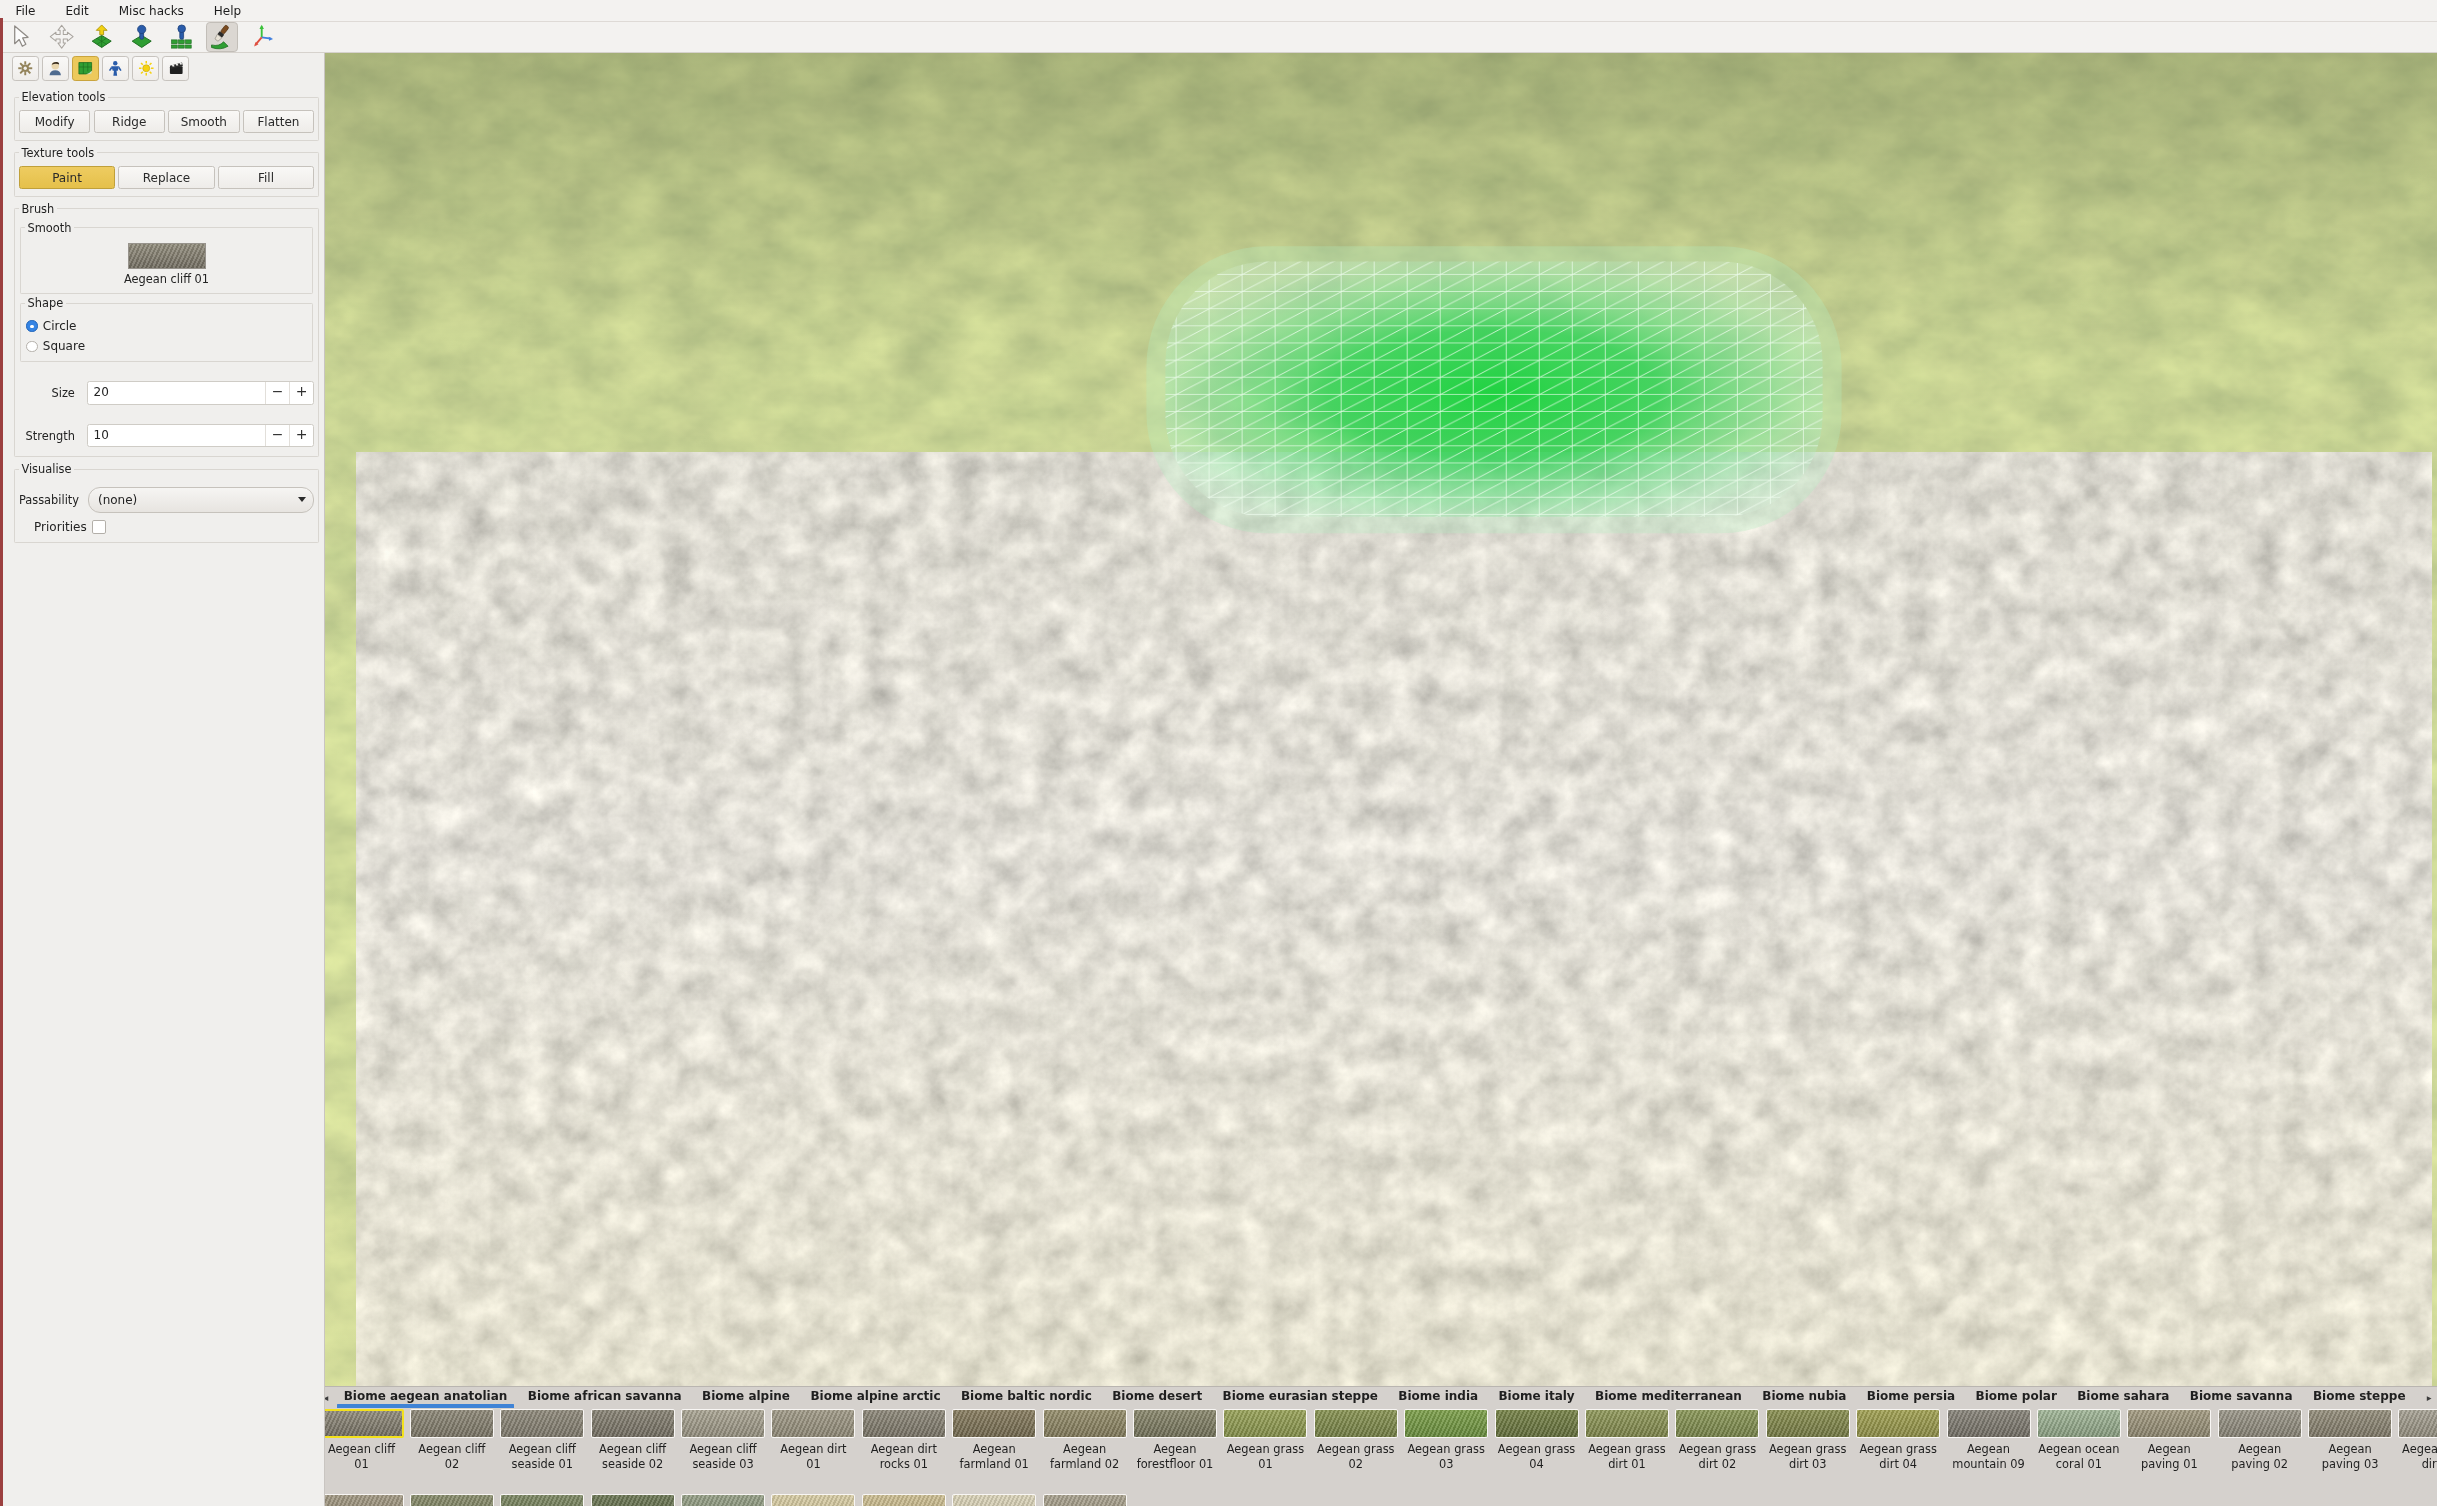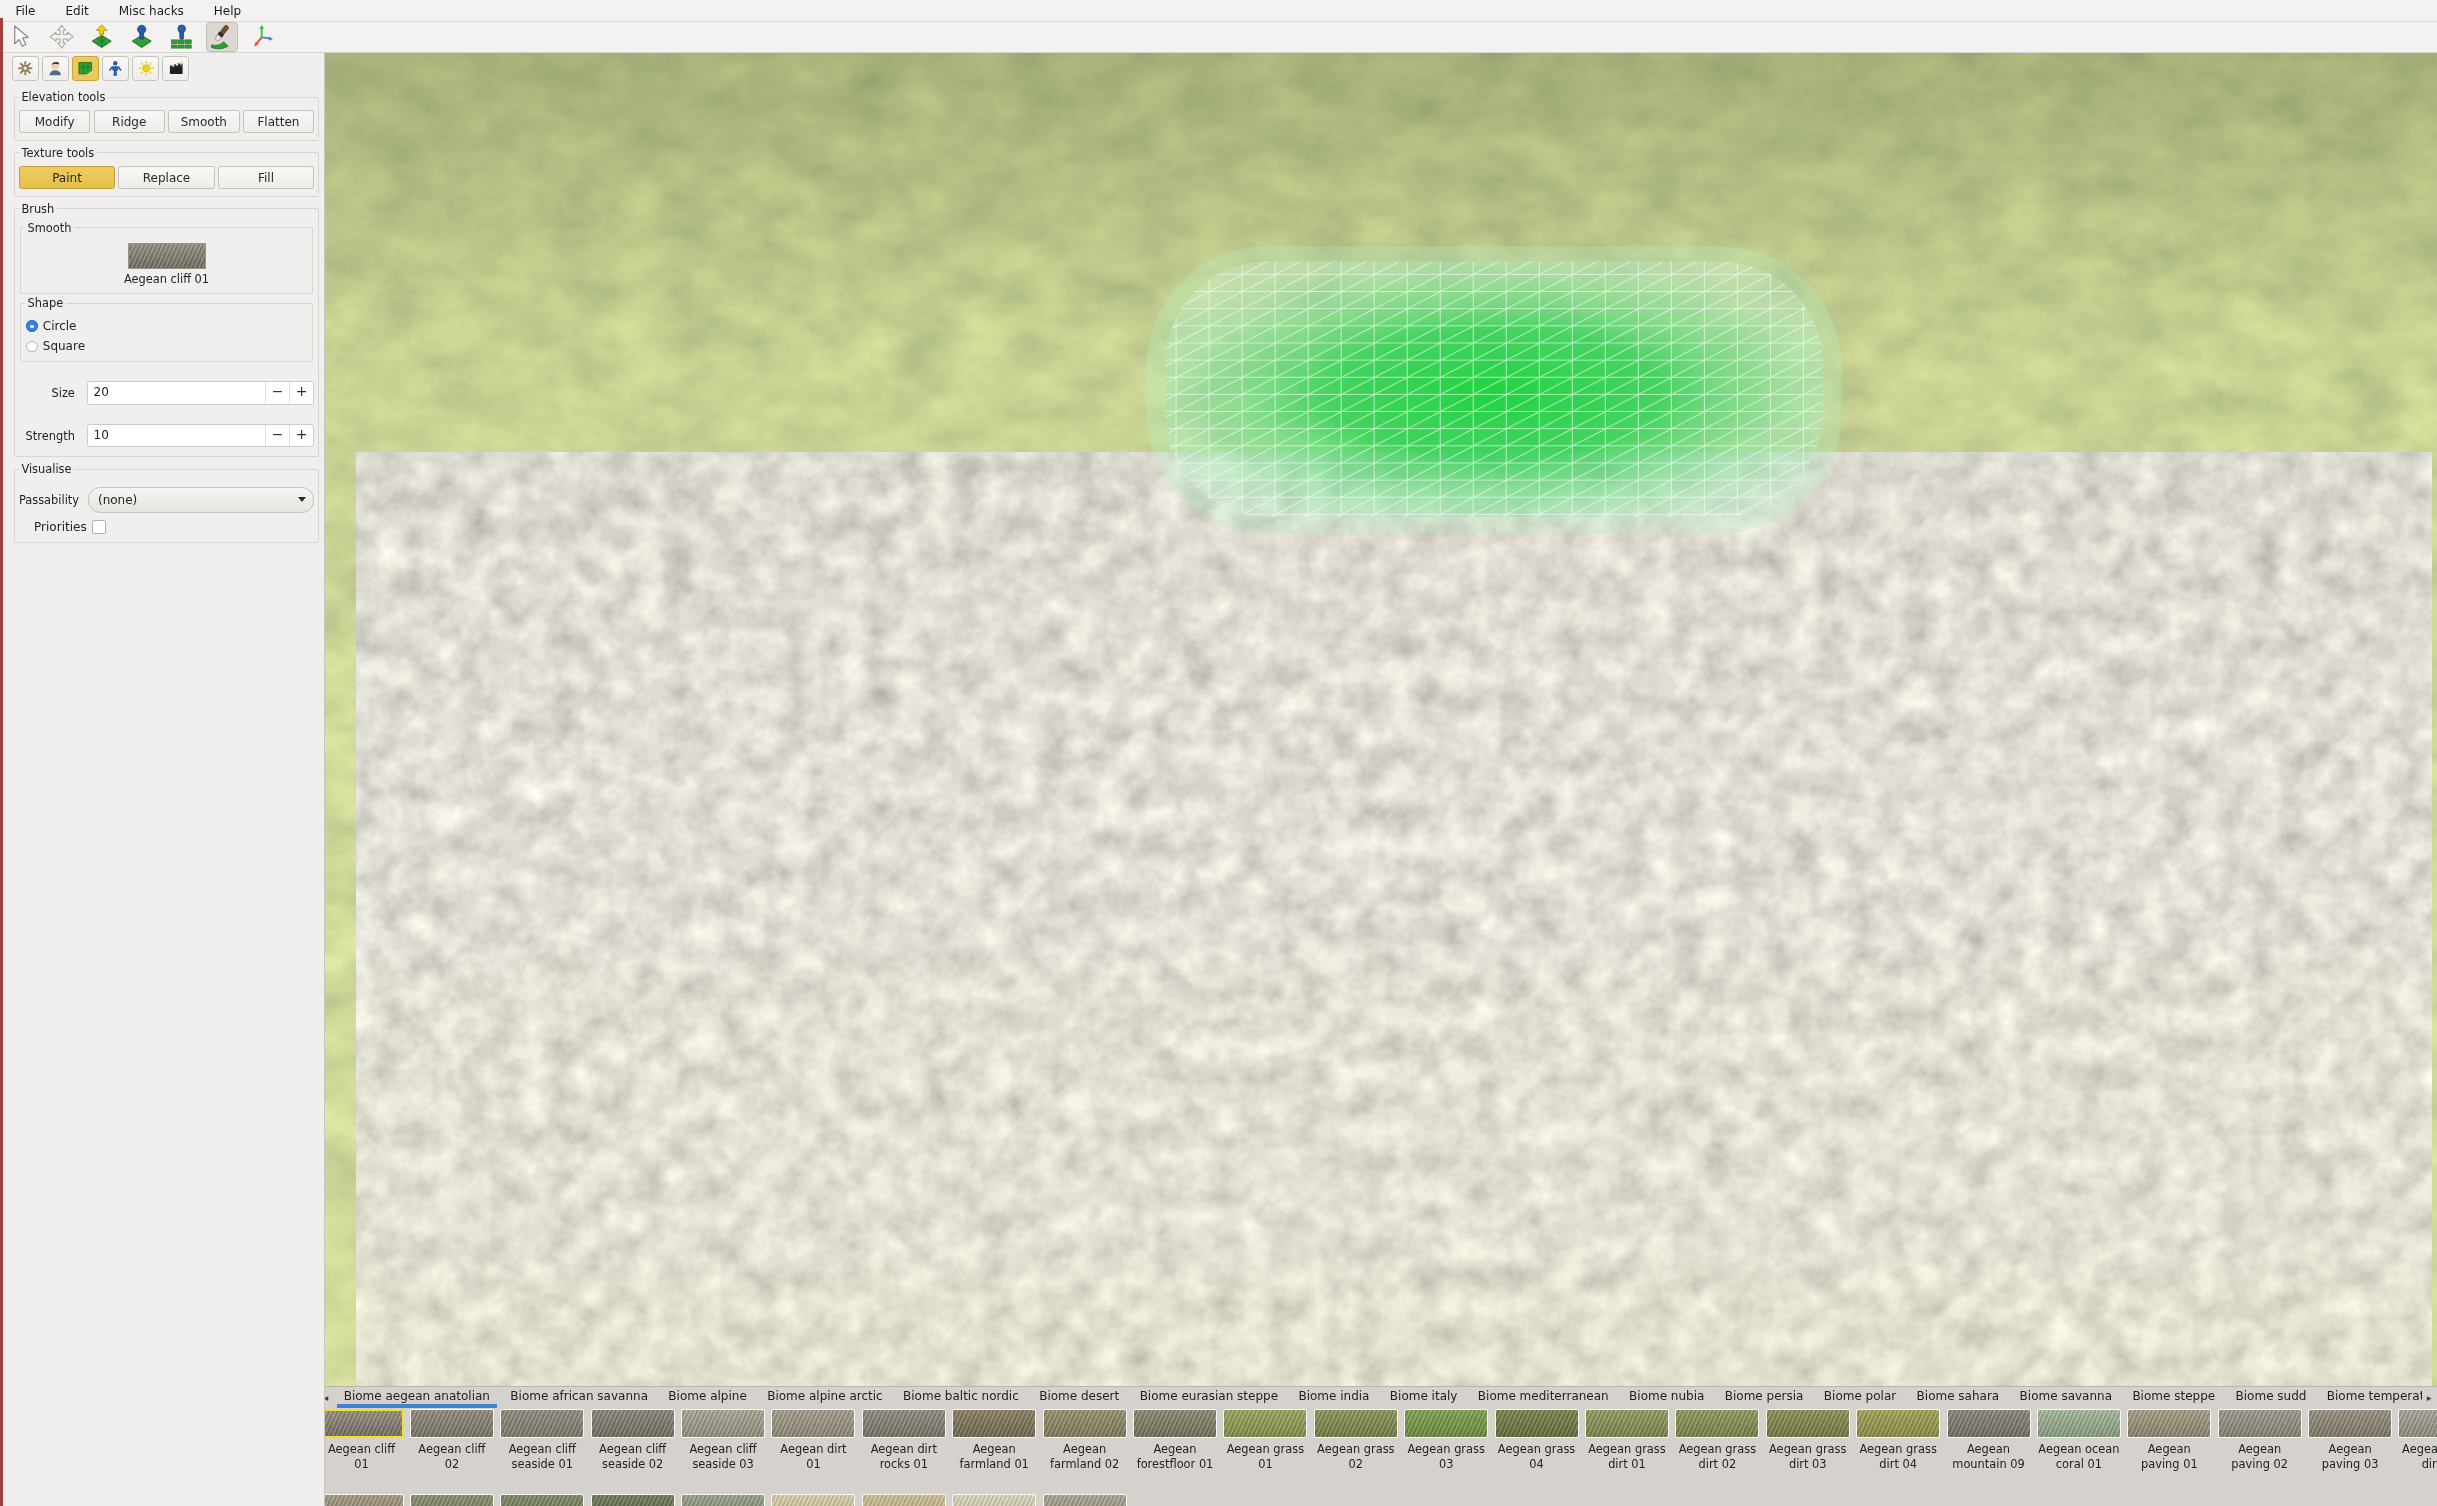--- a/index.html
+++ b/index.html
@@ -361,21 +361,21 @@
         <rect x="1306" y="306" width="1095" height="452" rx="190" fill="#b2eec0" opacity="0.3"></rect>
         <rect x="1336" y="330" width="1035" height="402" rx="160" fill="url(#gBrush)"></rect>
         <rect x="1336" y="330" width="1035" height="402" rx="160" fill="url(#gGrid)" opacity="0.9"></rect>
       </g>
     </svg>
   </div>
 
   <div class="texpanel">
     <div class="tabstrip">
       <div class="tab-arrow">◂</div>
-      <div id="tabs-host" style="display:flex;flex:1;overflow:hidden;">
+      <div id="tabs-host" style="display:flex;flex:1;overflow:hidden;font-weight:bold;">
           <div class="tab sel">Biome aegean anatolian</div>
           <div class="tab">Biome african savanna</div>
           <div class="tab">Biome alpine</div>
           <div class="tab">Biome alpine arctic</div>
           <div class="tab">Biome baltic nordic</div>
           <div class="tab">Biome desert</div>
           <div class="tab">Biome eurasian steppe</div>
           <div class="tab">Biome india</div>
           <div class="tab">Biome italy</div>
           <div class="tab">Biome mediterranean</div>

